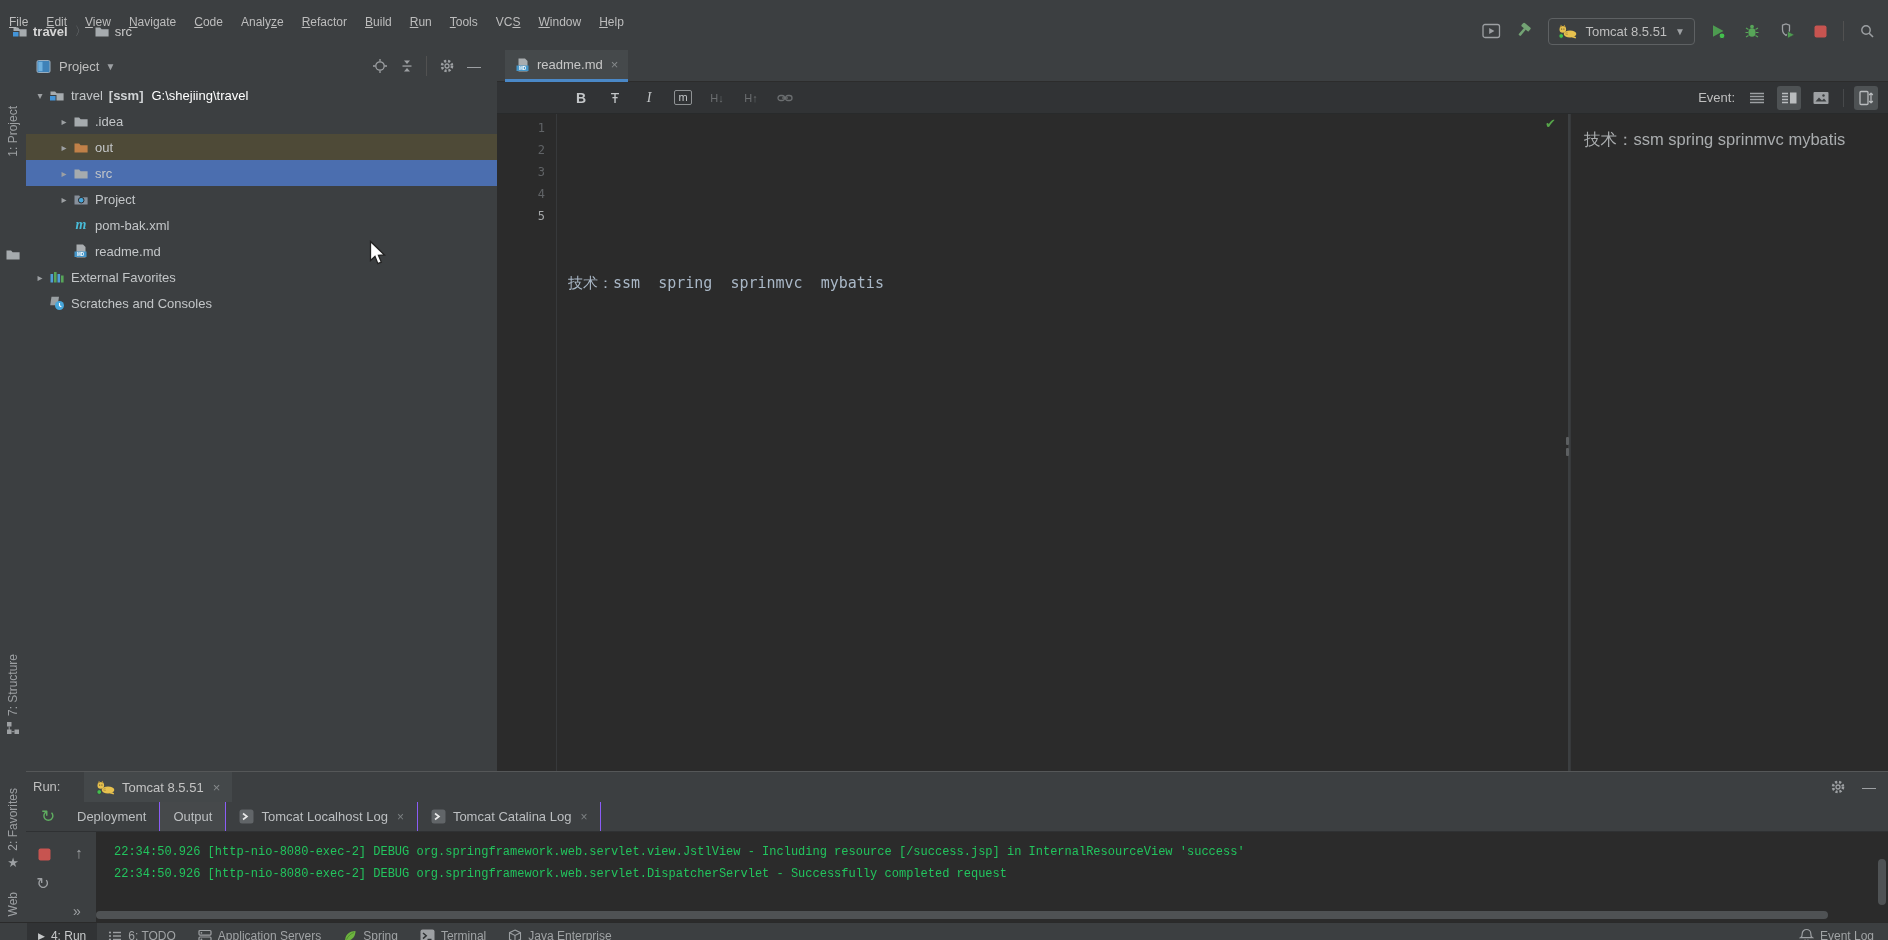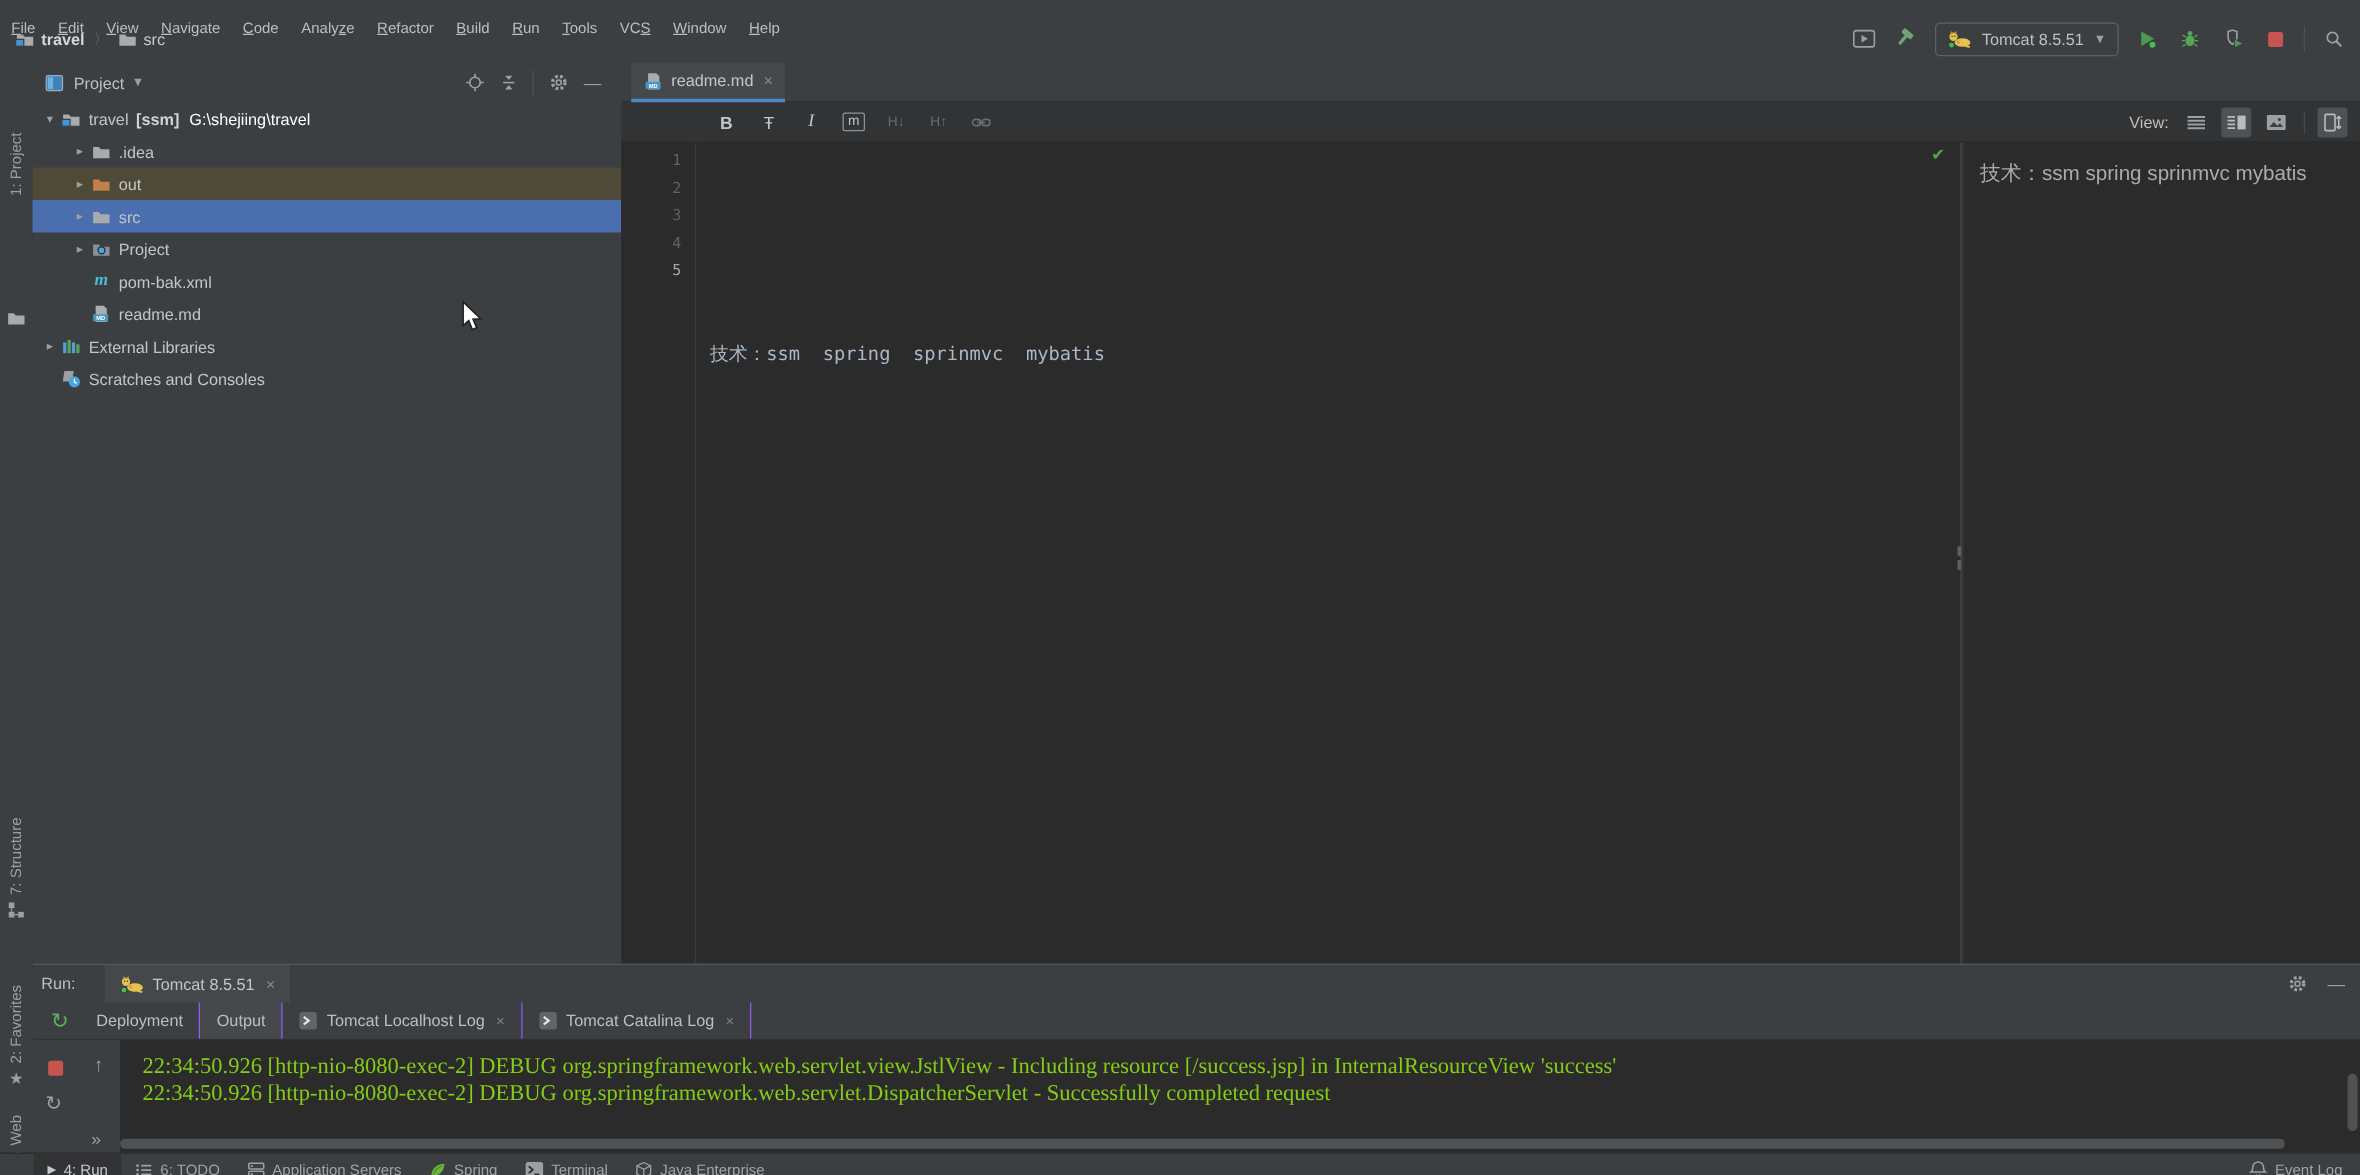--- a/index.html
+++ b/index.html
@@ -100,21 +100,21 @@
   .run-tab .title{color:#c4c4c4;}
   .run-header-actions{position:absolute;right:12px;top:0;height:30px;display:flex;align-items:center;gap:16px;}
   .run-tabs-row{position:absolute;left:0;top:30px;width:100%;height:30px;border-bottom:1px solid #2f3133;box-sizing:border-box;}
   .rerun{position:absolute;left:10px;top:0;width:24px;height:29px;display:flex;align-items:center;justify-content:center;color:#5fad60;font-size:17px;}
   .run-tabs{position:absolute;left:38px;top:0;height:29px;display:flex;}
   .rp-tab{display:flex;align-items:center;gap:7px;height:29px;padding:0 13px;color:#bcbfc1;border-right:1px solid #8b5cf6;}
   .rp-tab.on{background:#46494b;}
   .rp-tab .tab-close{font-size:12px;color:#7c8082;}
   .console-toolbar{position:absolute;left:0;top:60px;width:70px;height:91px;background:#3c3f41;}
   .console{position:absolute;left:70px;top:60px;width:1792px;height:91px;background:#2b2b2b;overflow:hidden;}
-  .console-line{position:relative;margin-left:18px;font-family:Liberation Serif, serif;font-size:18px;line-height:22px;color:#84cc16;white-space:pre;}
+  .console-line{position:relative;margin-left:18px;font-family:Liberation Mono, monospace;font-size:12px;line-height:22px;color:#22c55e;white-space:pre;}
   .console-pad{height:9px;}
   .ct-icon{position:absolute;display:flex;align-items:center;justify-content:center;width:18px;height:18px;}
   .vscroll{position:absolute;right:2px;top:87px;width:8px;height:46px;background:#4f5254;border-radius:4px;}
   .hscroll{position:absolute;left:70px;top:139px;height:8px;width:1732px;background:#4f5254;border-radius:4px;}
 
   
   .statusbar{position:absolute;left:0;top:922px;width:1888px;height:26px;background:#3c3f41;border-top:1px solid #2a2a2a;box-sizing:border-box;}
   .sb-items{position:absolute;left:27px;top:0;height:25px;display:flex;align-items:center;}
   .sb-item{display:flex;align-items:center;gap:6px;height:25px;padding:0 11px;color:#a0a3a5;font-size:12px;}
   .sb-item.active{background:#313335;color:#c7c9ca;}
@@ -359,21 +359,21 @@
         <div class="tree-row lvl0">
           <span class="arrow">▸</span>
           <span class="icon">
             <svg width="16" height="16" viewBox="0 0 16 16">
               <rect x="1.5" y="5" width="2.6" height="8.5" fill="#4f9fd8"></rect>
               <rect x="5" y="3" width="2.6" height="10.5" fill="#57a558"></rect>
               <rect x="8.5" y="5" width="2.6" height="8.5" fill="#4f9fd8"></rect>
               <rect x="12" y="6.5" width="2.6" height="7" fill="#57a558"></rect>
             </svg>
           </span>
-          <span class="tree-name">External Libraries</span>
+          <span class="tree-name">External Favorites</span>
         </div>
         <div class="tree-row lvl0">
           <span class="arrow"></span>
           <span class="icon">
             <svg width="16" height="16" viewBox="0 0 16 16">
               <path d="M2.5 1.8h7.5l-1.3 8.4h-7.5z" fill="#9aa0a3"></path>
               <circle cx="10.5" cy="10.5" r="4.5" fill="#47a7dc"></circle>
               <path d="M10.5 8v2.7l1.8 1" stroke="#fff" stroke-width="1.1" fill="none"></path>
             </svg>
           </span>
@@ -416,21 +416,21 @@
         </span>
         <span class="md-btn dim">
           <svg width="16" height="10" viewBox="0 0 16 10">
             <rect x="1" y="2.5" width="6.5" height="5" rx="2.5" fill="none" stroke="#6b6e70" stroke-width="1.3"></rect>
             <rect x="8.5" y="2.5" width="6.5" height="5" rx="2.5" fill="none" stroke="#6b6e70" stroke-width="1.3"></rect>
             <line x1="5" y1="5" x2="11" y2="5" stroke="#6b6e70" stroke-width="1.3"></line>
           </svg>
         </span>
       </div>
     <div class="view-cluster">
-      <span class="view-label">View:</span>
+      <span class="view-label">Event:</span>
       <span class="view-btn" id="ic-vlist">
           <svg width="18" height="16" viewBox="0 0 18 16">
             <path d="M2 3.5h14M2 6.5h14M2 9.5h14M2 12.5h14" stroke="#9da0a3" stroke-width="1.6"></path>
           </svg>
         </span>
       <span class="view-btn on" id="ic-vsplit">
           <svg width="18" height="16" viewBox="0 0 18 16">
             <path d="M2 3.5h6M2 6.5h6M2 9.5h6M2 12.5h6" stroke="#b9bcbe" stroke-width="1.5"></path>
             <rect x="10" y="2.5" width="6.5" height="11" fill="#b9bcbe"></rect>
           </svg>

